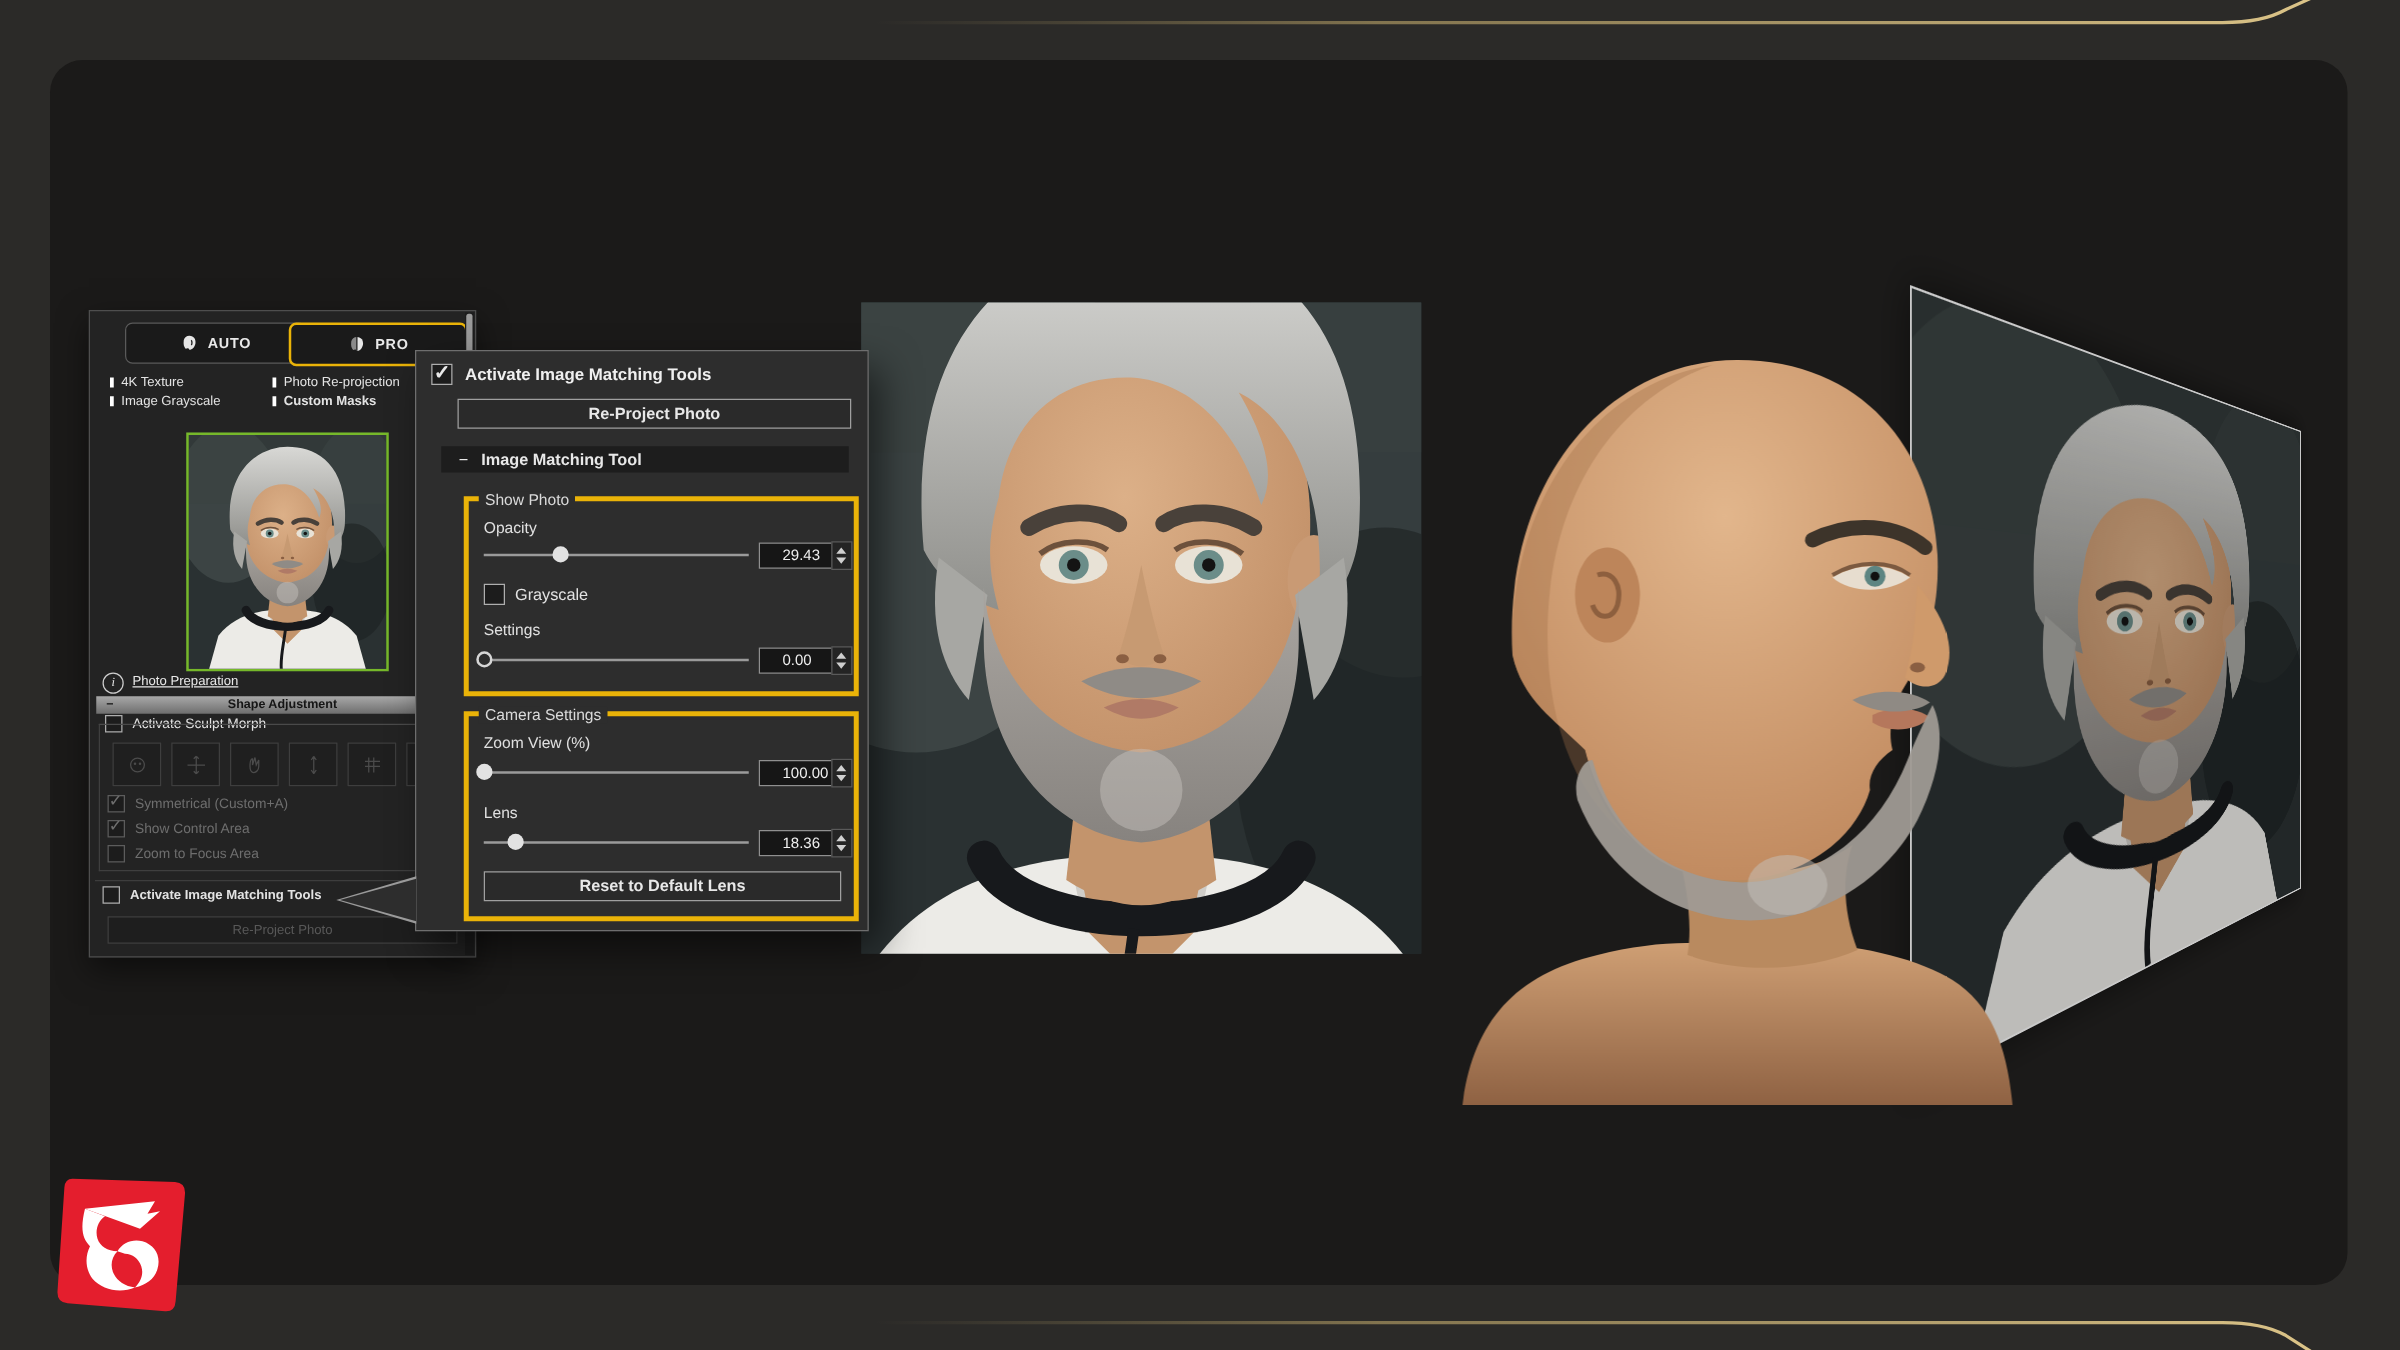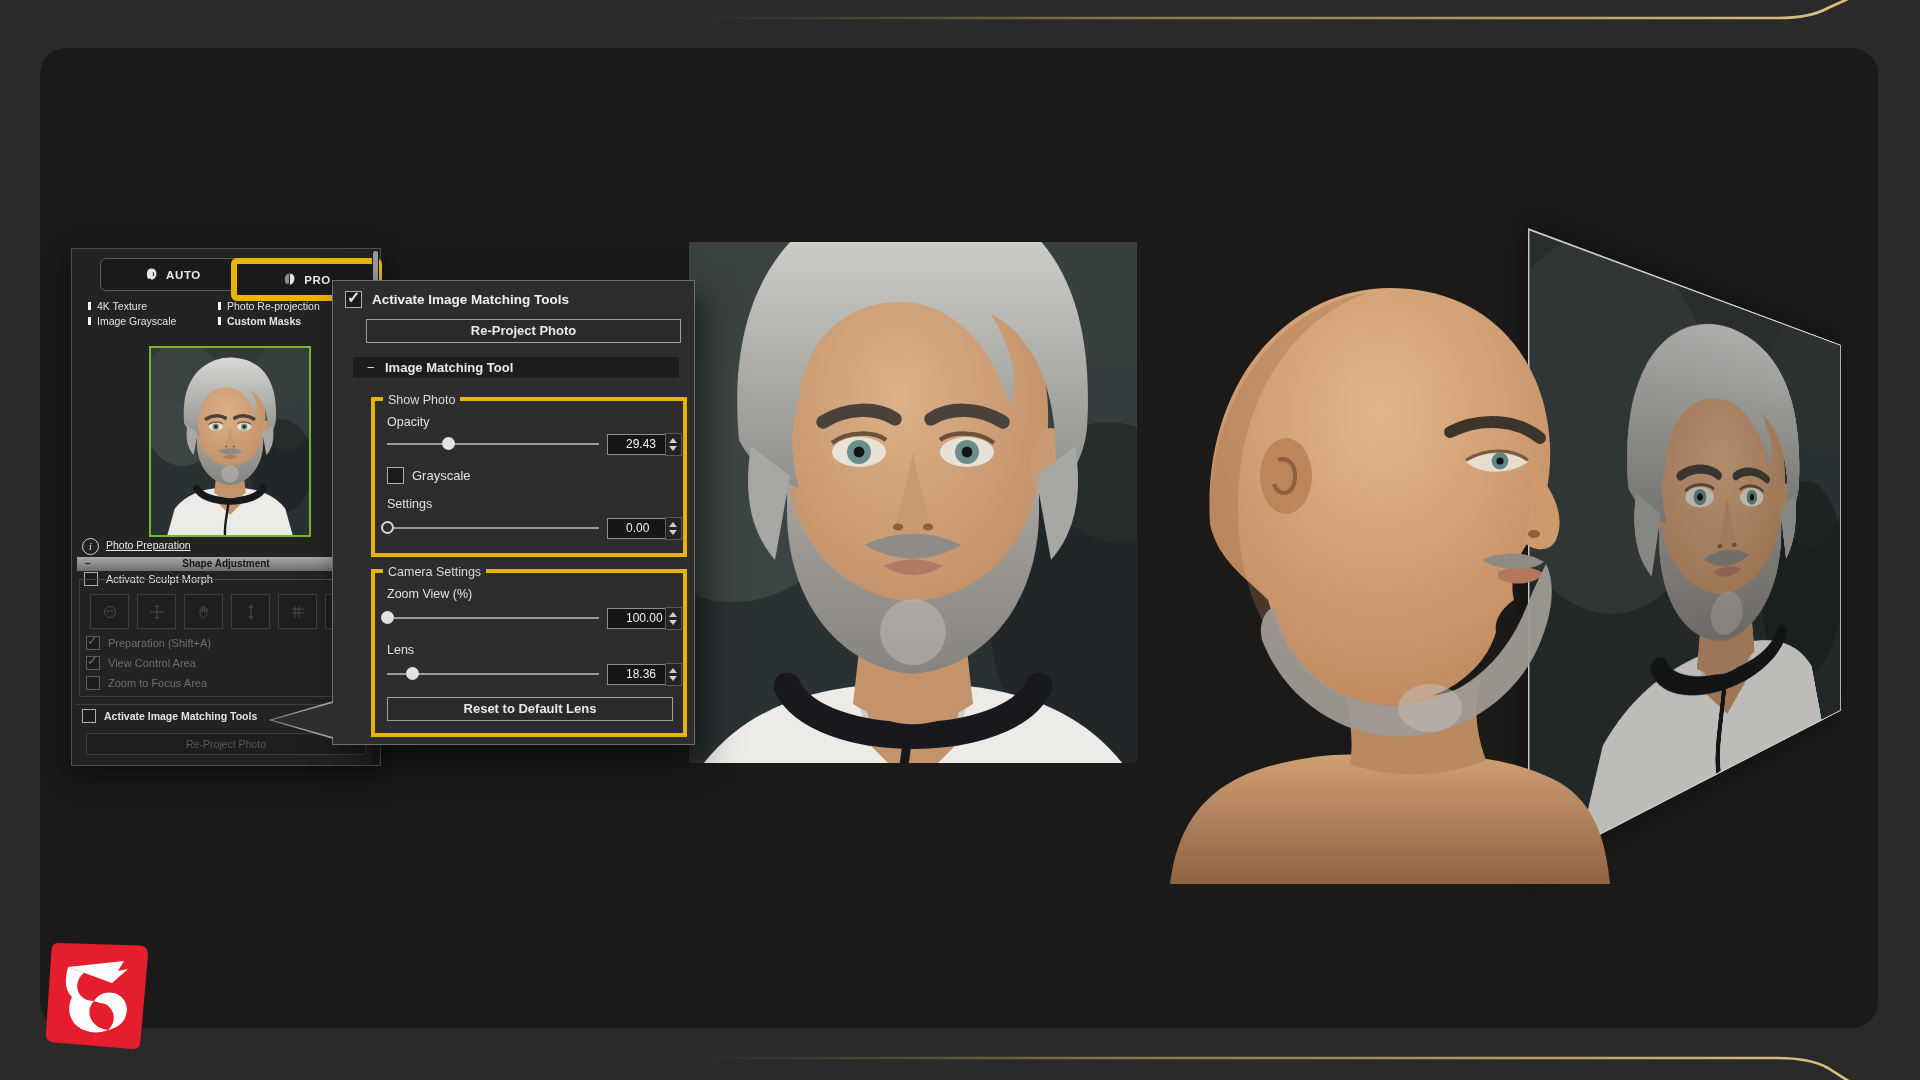--- a/index.html
+++ b/index.html
@@ -21,21 +21,21 @@
 
   
   .panel{position:absolute;left:71px;top:248px;width:308px;height:516px;background:#232323;
          border:1px solid #4e4e4e;box-shadow:0 10px 24px rgba(0,0,0,.5);z-index:6;font-size:11px;}
   .panel-scroll{position:absolute;right:1px;top:1px;bottom:1px;width:7px;background:#1c1c1c;}
   .panel-scroll-thumb{position:absolute;left:1px;top:1px;width:5px;height:52px;background:#9a9a9a;border-radius:2px;}
   .tab{position:absolute;top:9px;height:31px;background:#1a1a1a;border:1px solid #5a5a5a;border-radius:6px;
        display:flex;align-items:center;justify-content:center;gap:7px;font-weight:bold;letter-spacing:.6px;
        color:#e9e9e9;font-size:11.5px;cursor:pointer;}
   .tab.auto{left:8px;width:143px;margin-left:20px;}
-  .tab.pro{left:159px;width:139px;border:6px solid #eab308;}
+  .tab.pro{left:159px;width:139px;border:2px solid #eab308;}
   .feat{position:absolute;display:flex;align-items:center;gap:6px;color:#e3e3e3;font-size:10.5px;}
   .feat .bullet{width:3px;height:8px;background:#fff;}
   .thumb-photo{position:absolute;left:77px;top:97px;width:158px;height:187px;border:2px solid #76b82a;overflow:hidden;background:#2c3335;}
   .thumb-photo svg{width:158px;height:189px;display:block;}
   .prep-row{position:absolute;left:8px;top:286px;width:292px;height:24px;}
   .info-icon{position:absolute;left:2px;top:3px;width:15px;height:15px;border:1px solid #cfcfcf;border-radius:50%;
              color:#e8e8e8;font-size:10px;text-align:center;line-height:15px;font-family:"Liberation Serif",serif;font-style:italic;}
   .info-icon::after{content:"i";}
   .prep-link{position:absolute;left:26px;top:4px;color:#e8e8e8;text-decoration:underline;font-size:10.5px;cursor:pointer;}
   .refresh-btn{position:absolute;right:4px;top:0;width:26px;height:22px;border:1px solid #8a8a8a;border-radius:4px;
@@ -312,25 +312,25 @@
             </svg>
           </span>
         <span class="tool">
           <svg width="16" height="16" viewBox="0 0 16 16">
               <rect x="3" y="3" width="10" height="10" stroke="#777" fill="none"></rect>
             </svg>
           </span>
       </div>
       <div class="cbrow dim" style="left:6px;top:56px;">
         <span class="cb dim checked"></span>
-        <span>Preparation (Shift+A)</span>
+        <span>Symmetrical (Custom+A)</span>
       </div>
       <div class="cbrow dim" style="left:6px;top:76px;">
         <span class="cb dim checked"></span>
-        <span>View Control Area</span>
+        <span>Show Control Area</span>
       </div>
       <div class="cbrow dim" style="left:6px;top:96px;">
         <span class="cb dim"></span>
         <span>Zoom to Focus Area</span>
       </div>
     </div>
 
     <div class="divider"></div>
 
     <div class="cbrow" style="left:10px;top:460px;font-weight:bold;font-size:10.5px;">

